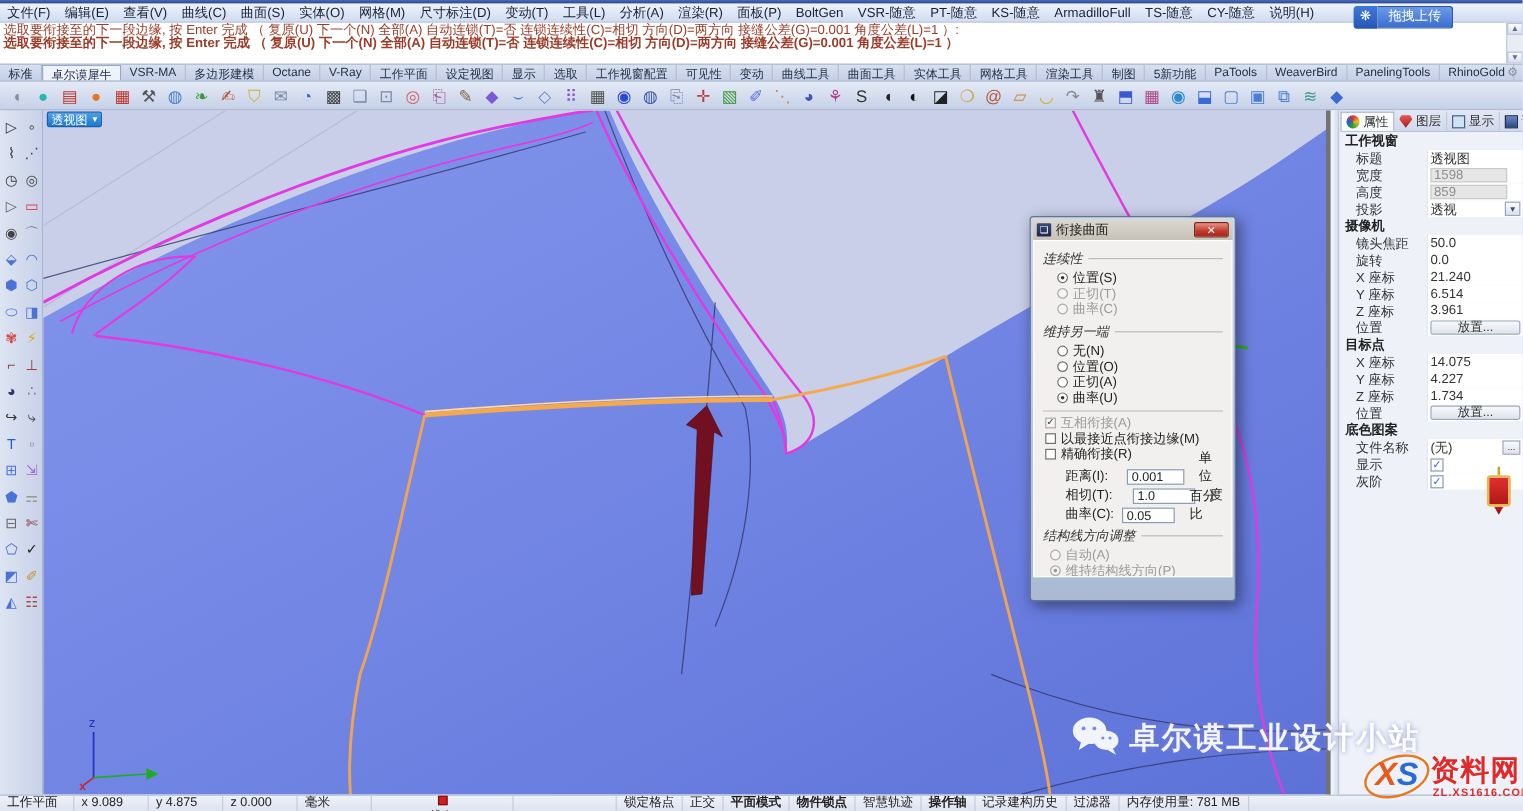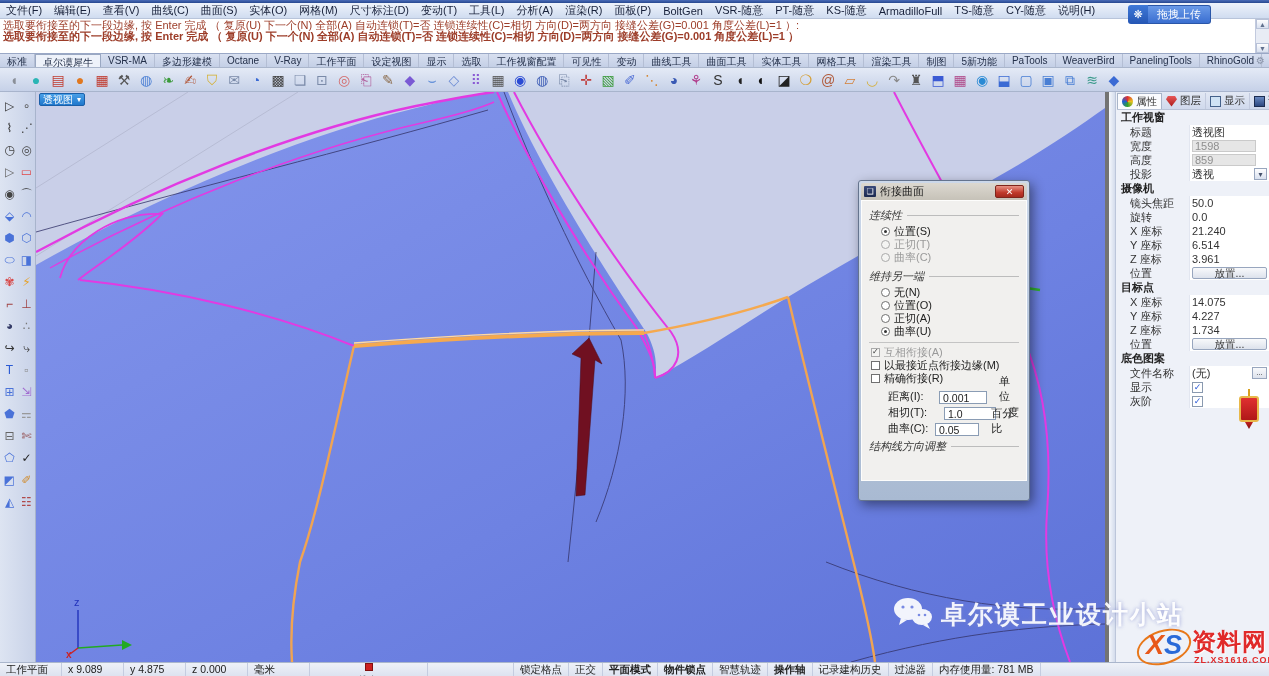--- a/index.html
+++ b/index.html
@@ -642,20 +642,31 @@
           <div class="field-row">
           <span class="flabel">曲率(C):</span>
           <span class="dinput">0.05</span>
           <span class="funit">百分比</span>
         </div>
         </div>
 
       <div class="ghead" style="margin-top:3px;">
           <span>结构线方向调整</span>
         </div>
+      <div class="struct">
+
+      <div class="radio-row disabled">
+          <span class="rdo"></span>
+          <span>自动(A)</span>
+        </div>
+          <div class="radio-row selected disabled">
+          <span class="rdo"></span>
+          <span>维持结构线方向(P)</span>
+        </div>
+        </div>
 
     </div>
   </div>
 
   <div id="wechatmark">
     <svg width="40" height="34" viewBox="0 0 40 34">
       <ellipse cx="15" cy="12" rx="14" ry="11" fill="#fff"></ellipse>
       <path d="M8,21 L6,28 L14,23 Z" fill="#fff"></path>
       <circle cx="10" cy="10" r="1.6" fill="#7b8ce4"></circle>
       <circle cx="19" cy="10" r="1.6" fill="#7b8ce4"></circle>

